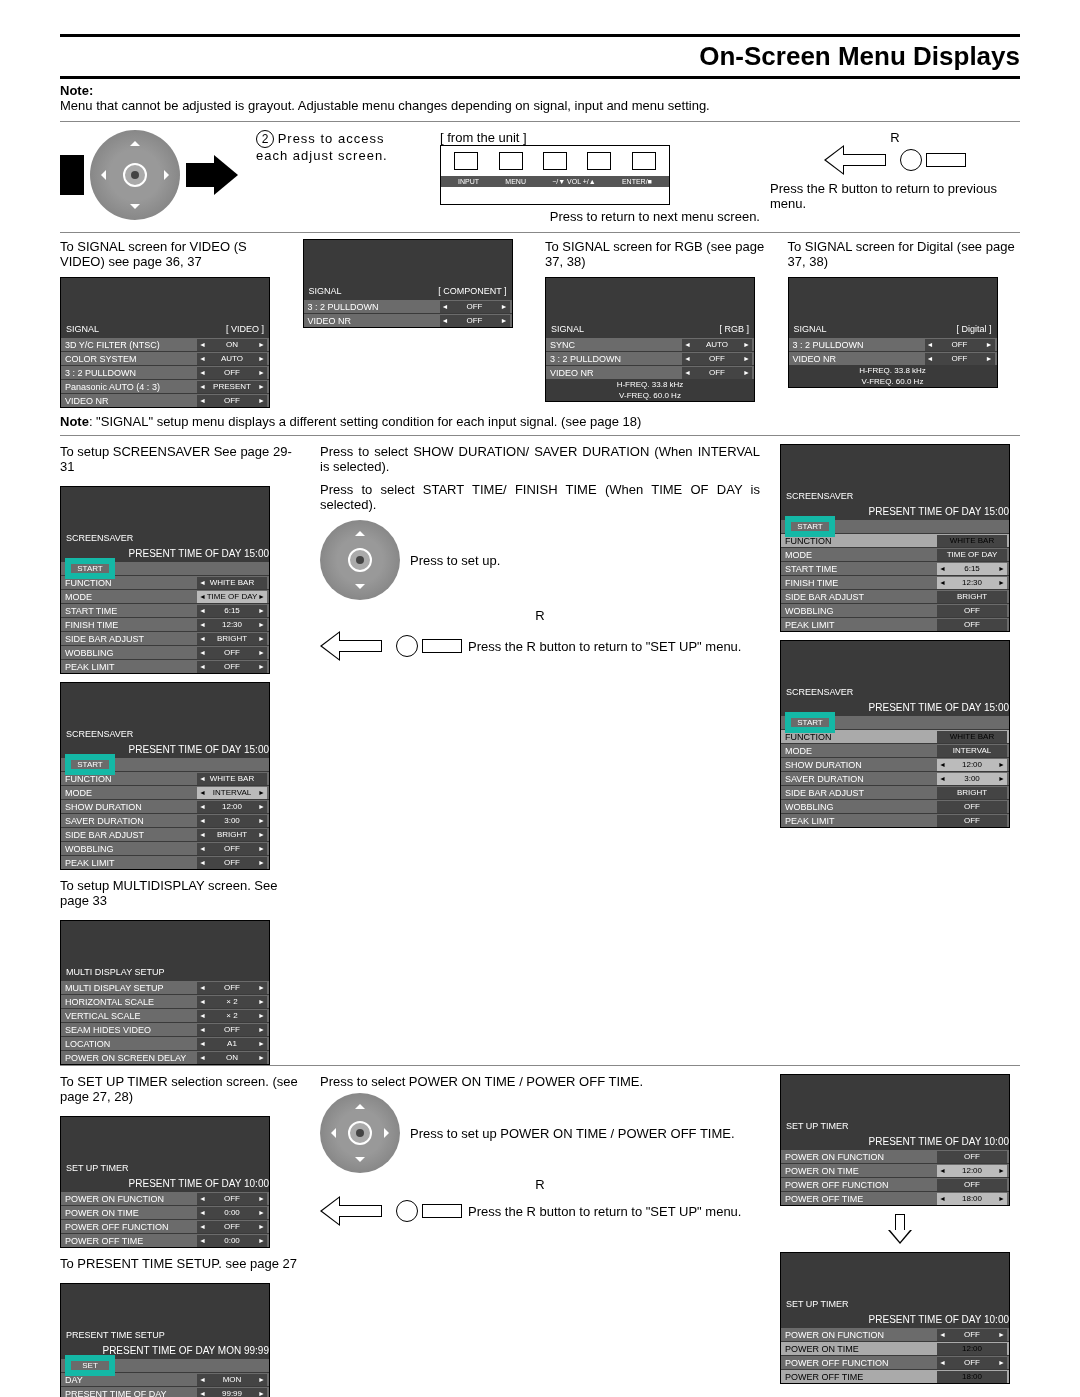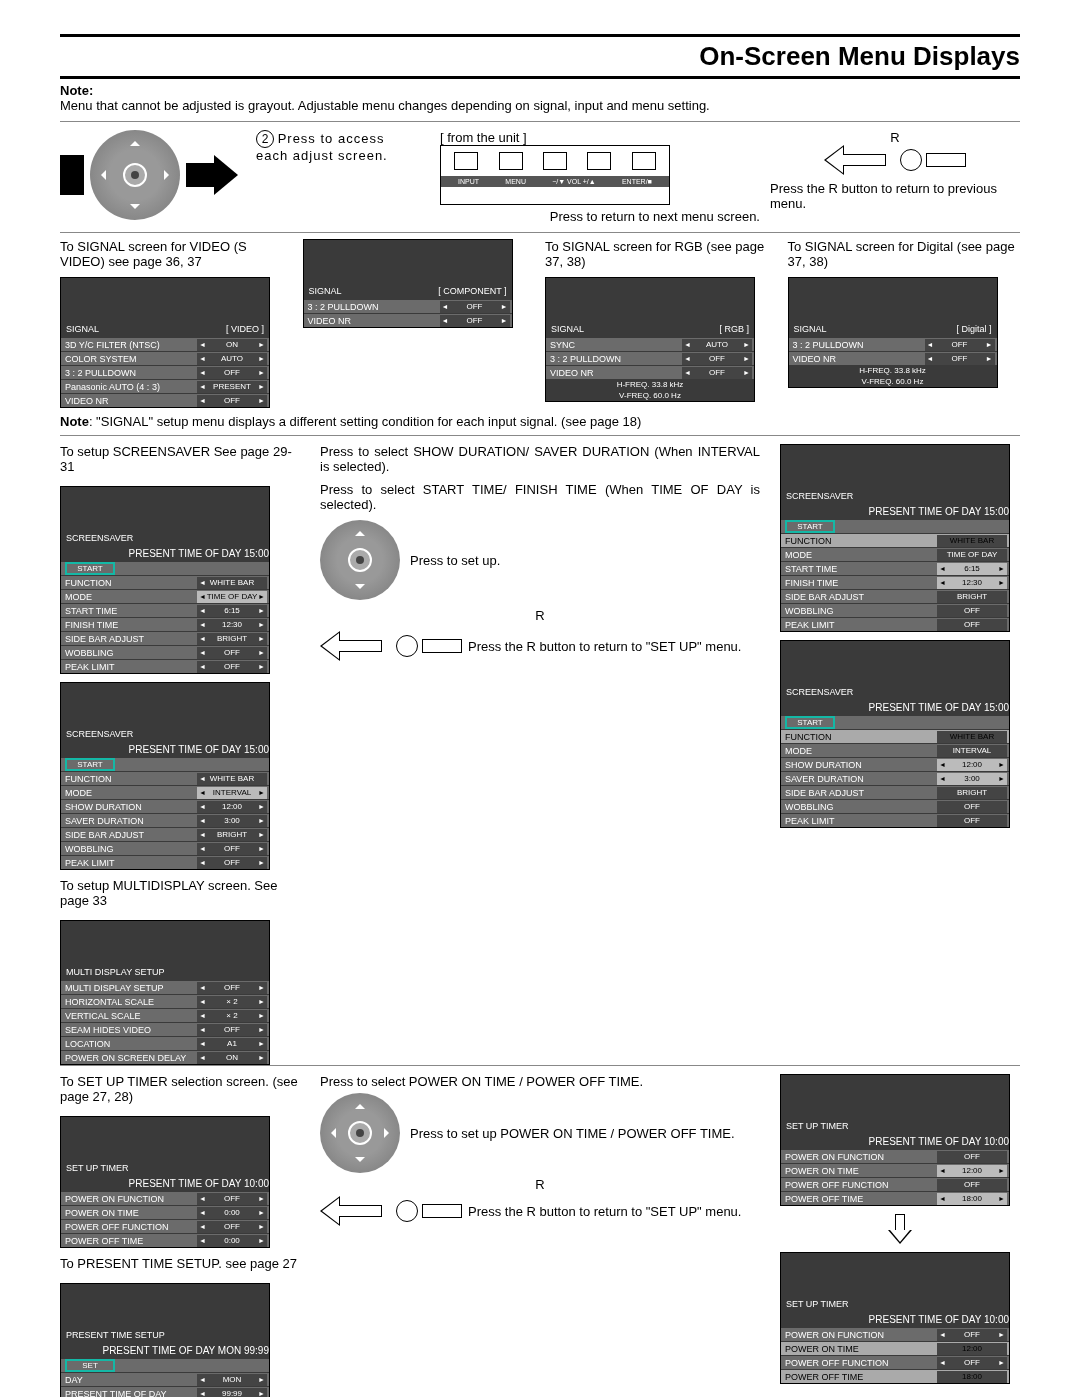--- a/index.html
+++ b/index.html
@@ -56,21 +56,21 @@
   .menu-head { padding:3px 5px; display:flex; justify-content:space-between; font-size:9px;margin-top:43px; }
   .menu-sub { padding:2px 0; font-size:10px; text-align:right;margin-left:26px; }
   .mrow { display:flex; align-items:center; background:#6b6b6b; border-top:1px solid #3a3a3a; height:14px; }
   .mrow .lab { flex:1; padding:0 4px; white-space:nowrap; overflow:hidden; }
   .mrow .val { width:70px; text-align:center; background:#444; position:relative; height:12px; line-height:12px; margin-right:2px; font-size:8px; }
   .mrow .val.hl { background:#bbb; color:#000; }
   .mrow .val::before { content:"◄"; position:absolute; left:2px; font-size:7px; }
   .mrow .val::after { content:"►"; position:absolute; right:2px; font-size:7px; }
   .mrow .val.noarr::before, .mrow .val.noarr::after { content:""; }
   .mrow.hl { background:#aaa; color:#000; }
-  .mrow.startbtn .lab { text-align:center; border:2px solid #14b8a6; margin:1px 4px; padding:0; font-size:8px; flex:0 0 50px; }
+  .mrow.startbtn .lab { text-align:center; border:6px solid #14b8a6; margin:1px 4px; padding:0; font-size:8px; flex:0 0 50px; }
   .freq-line { font-size:8px; text-align:center; padding:1px; }
   
   .signal-col { flex: 1; }
   .signal-col .caption { font-size:13px; margin-bottom:4px; min-height:34px; }
   
   .sec-note { margin: 6px 0; }
   .sec-note b { font-weight:bold; }
   
   .section { margin-top:8px; }
   .caption13 { font-size:13px; margin-bottom:4px; }

